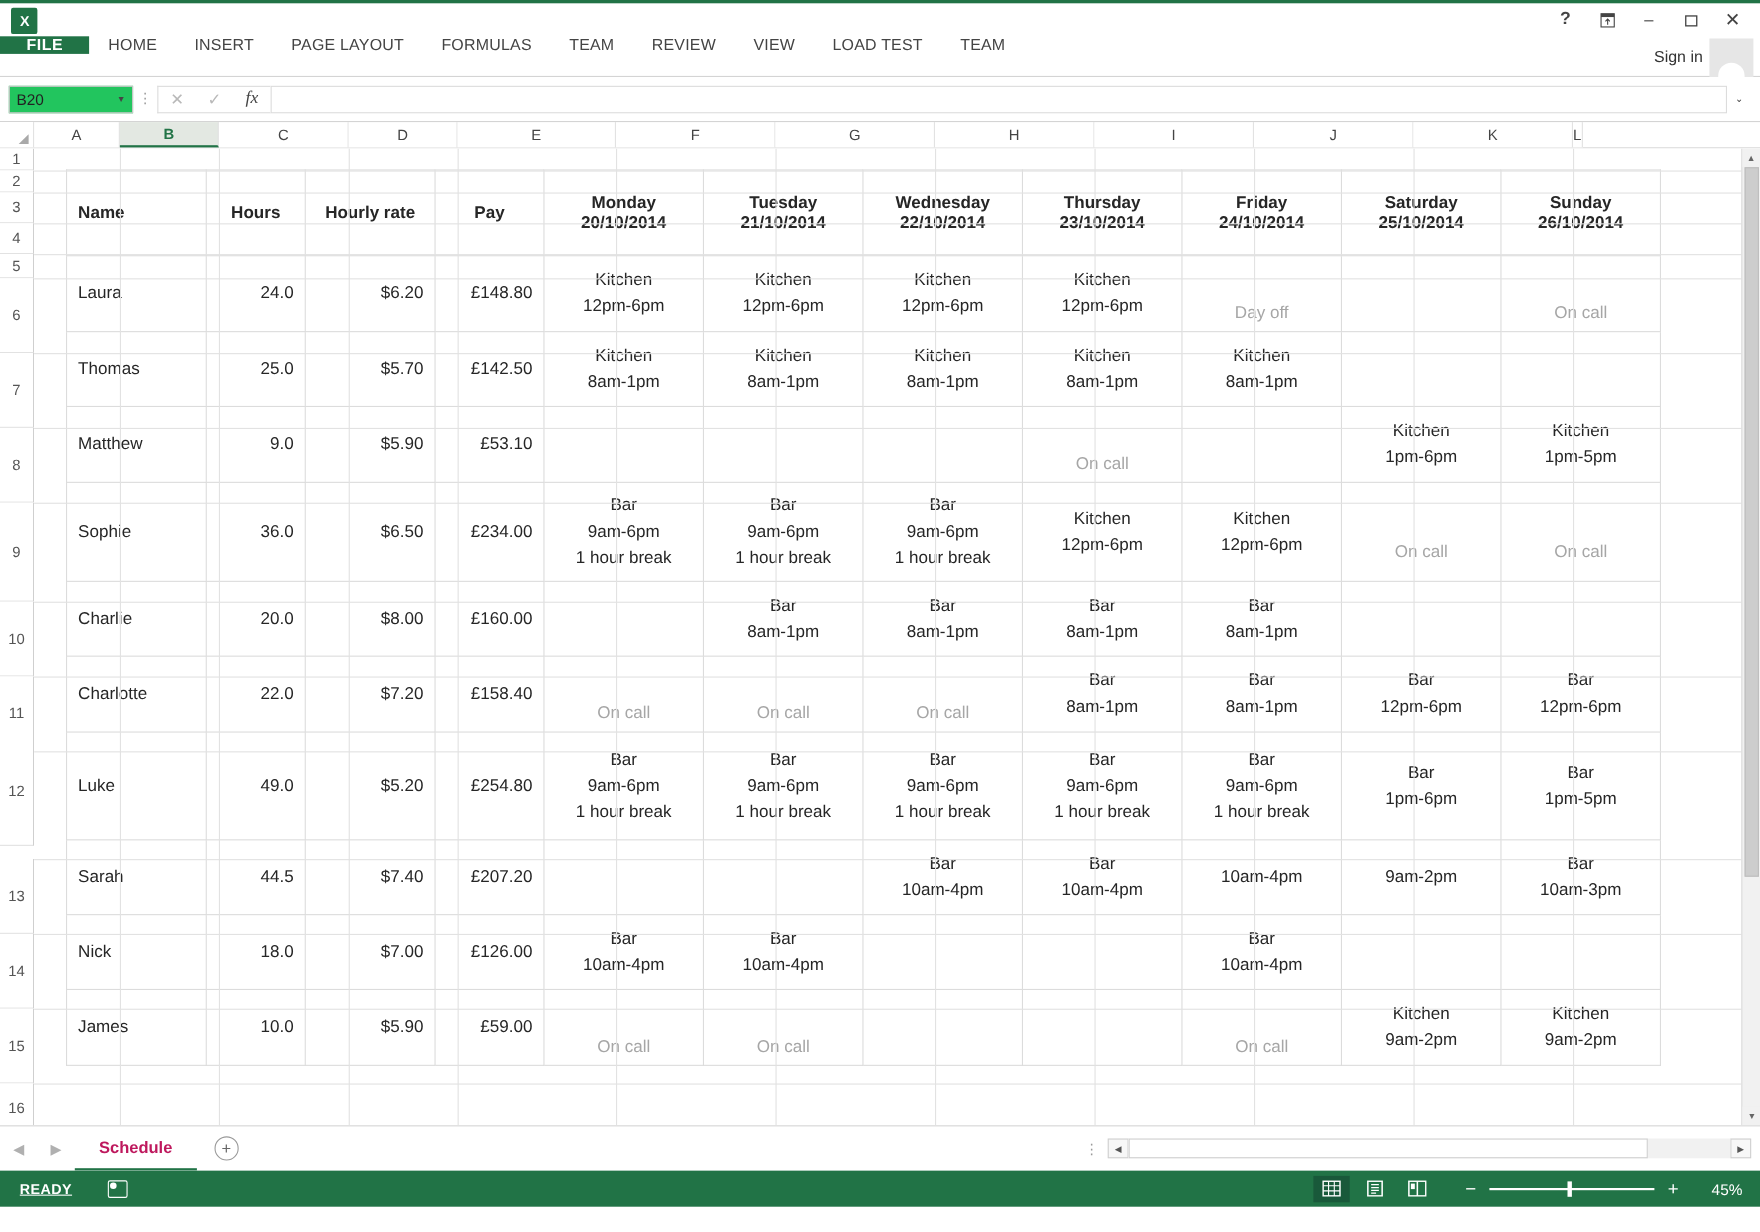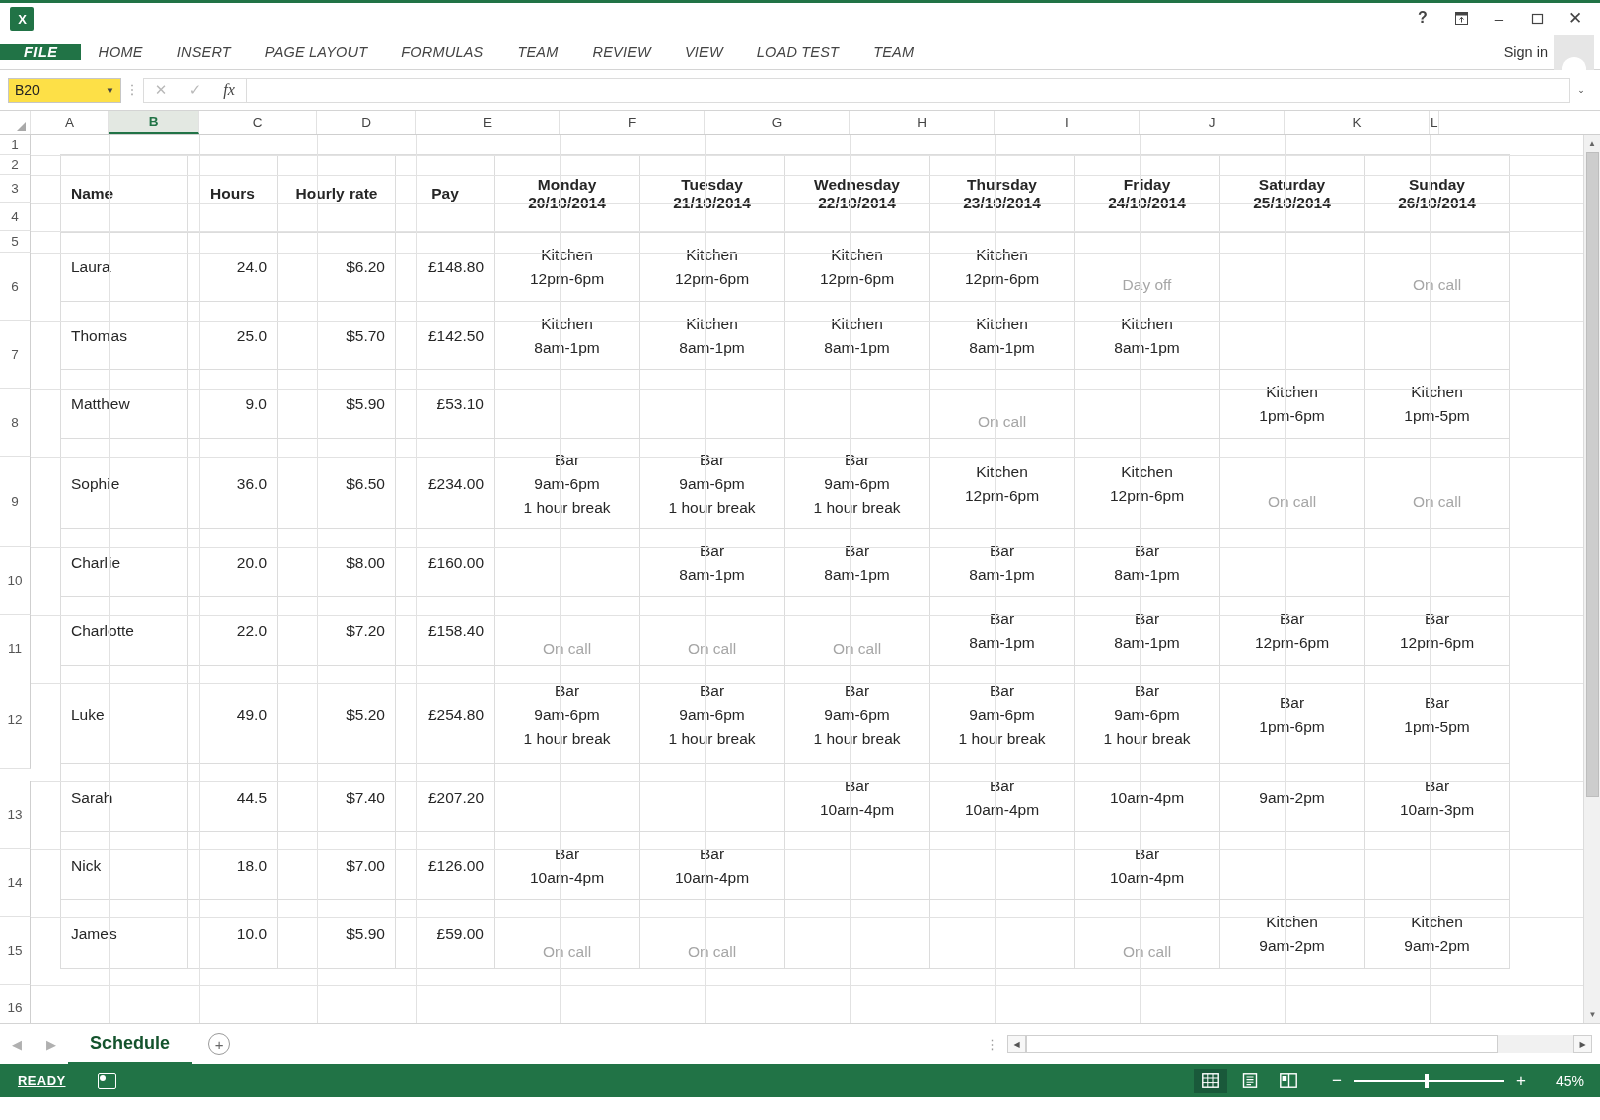--- a/index.html
+++ b/index.html
@@ -33,21 +33,21 @@
   #btn-ribbon { right:122px; }
   #btn-min    { right:84px; }
   #btn-max    { right:46px; }
   #btn-close  { right:8px; font-size:17px; }
 
   
   #ribbon {
     position:relative; height:37px; background:#ffffff;
     border-bottom:1px solid #d4d4d4;
   }
-  #tabstrip { display:flex; align-items:center; height:37px;font-style:italic; }
+  #tabstrip { display:flex; align-items:flex-start; height:37px; }
   .rtab {
     display:flex; align-items:center; padding:0 17px;
     font-size:14.5px; color:#444; letter-spacing:.2px;
     cursor:default; white-space:nowrap;
   }
   .rtab.file {
     background:#217346; color:#fff; font-weight:600;
     padding:0 24px; letter-spacing:.5px;
   }
   #signin {
@@ -63,21 +63,21 @@
   #avatar .body { position:absolute; bottom:0; width:24px; height:13px;
                   border-radius:12px 12px 0 0; background:#fff; }
 
   
   #formulabar {
     position:relative; height:41px; background:#fff;
     border-bottom:1px solid #d4d4d4;
     display:flex; align-items:center; padding:0 8px;
   }
   #namebox {
-    width:113px; height:25px; border:1px solid #c6c6c6; background:#fde047;
+    width:113px; height:25px; border:1px solid #c6c6c6; background:#22c55e;
     display:flex; align-items:center; padding:0 6px;
     font-size:14px; color:#222; position:relative;
   }
   #namebox .nb-text { flex:1; }
   #namebox .nb-arrow { font-size:8px; color:#444; }
   #fb-dots { width:22px; text-align:center; color:#999; font-size:13px; line-height:8px; }
   #fb-btns {
     display:flex; align-items:center; height:25px;
     border:1px solid #dcdcdc; border-right:none; background:#fff;
   }
@@ -161,21 +161,21 @@
   #vscroll .arrow.bot { position:absolute; bottom:0; left:0; width:17px; }
 
   
   #tabbar {
     position:relative; height:41px; background:#fff;
     border-top:1px solid #d4d4d4; display:flex; align-items:center;
   }
   .navarrow { width:34px; text-align:center; color:#b0b0b0; font-size:13px; }
   .sheettab {
     padding:0 22px; height:40px; display:flex; align-items:center;
-    font-size:18px; font-weight:bold; color:#14532d;
+    font-size:15px; font-weight:bold; color:#be185d;
     border-bottom:2.5px solid #217346; cursor:default;
   }
   #addsheet {
     margin-left:16px; width:22px; height:22px; border-radius:50%;
     border:1.5px solid #9a9a9a; color:#666; font-size:15px;
     display:flex; align-items:center; justify-content:center;
   }
   #hsplit { margin-left:auto; color:#999; font-size:13px; line-height:7px; padding-right:8px; }
   #hscroll {
     width:585px; height:18px; display:flex; align-items:stretch;

